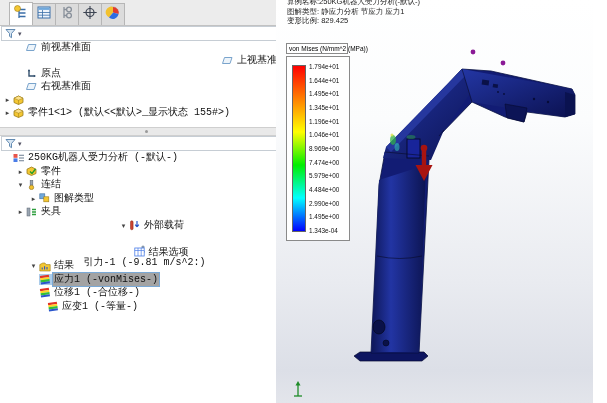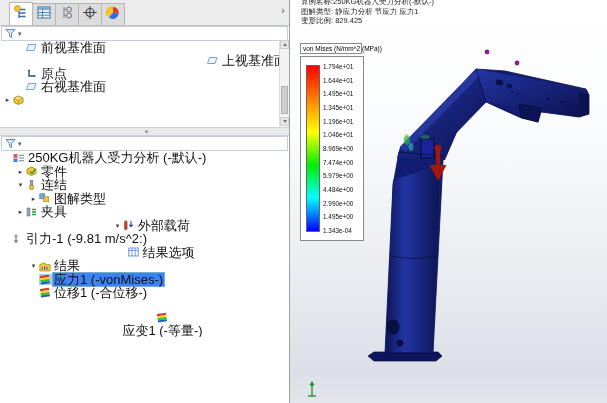--- a/index.html
+++ b/index.html
@@ -19,40 +19,40 @@
               display:flex;align-items:center;padding-left:3px;box-sizing:border-box;}
   .caret{font-size:7px;color:#556;margin-left:2px;}
 
   .tree{position:relative;overflow:hidden;}
   #featureTree{height:86px;}
   #studyTree{height:186px;}
   .trow{height:13px;line-height:13px;display:flex;align-items:center;white-space:nowrap;cursor:default;}
   #studyTree .trow{height:13.5px;line-height:13.5px;}
   .arr{display:inline-block;width:11px;font-size:7px;color:#444;text-align:center;flex:0 0 11px;}
   .ticon{display:inline-flex;width:13px;height:11px;align-items:center;flex:0 0 13px;}
-  .tlabel{font-size:13px;color:#111;padding:0 2px;}
-  .trow.sel .tlabel{background:#3b82f6;border:1px solid #7aa9d6;padding:0 1px;}
+  .tlabel{font-size:10px;color:#111;padding:0 2px;font-family:Liberation Mono, monospace;}
+  .trow.sel .tlabel{background:#a3a3a3;border:1px solid #7aa9d6;padding:0 1px;}
   .trow.sel .ticon{background:#abccea;}
 
   .splitter{height:7px;background:#e9e9e9;border-top:1px solid #cfcfcf;border-bottom:1px solid #cfcfcf;
             position:relative;cursor:row-resize;}
   .splitter .dot{position:absolute;left:50%;top:2px;width:3px;height:3px;border-radius:50%;background:#9a9a9a;}
 
   
   .vscroll{position:absolute;right:0;top:0;width:10px;height:86px;background:#f2f2f2;border-left:1px solid #ddd;box-sizing:border-box;}
   .vs-btn{height:9px;background:#e6e6e6;border:1px solid #cfcfcf;box-sizing:border-box;
           display:flex;align-items:center;justify-content:center;}
   .vs-btn span{width:0;height:0;border-left:2.5px solid transparent;border-right:2.5px solid transparent;}
   .vs-up span{border-bottom:3.5px solid #777;}
   .vs-down span{border-top:3.5px solid #777;}
   .vs-thumb{position:absolute;left:1px;right:1px;top:46px;height:28px;background:#cdcdcd;border:1px solid #b0b0b0;box-sizing:border-box;}
   .vs-down{position:absolute;bottom:0;left:0;right:0;}
 
   
-  .viewport{position:absolute;left:290px;top:0;width:317px;height:403px;
+  .viewport{position:absolute;left:276px;top:0;width:317px;height:403px;
             background:linear-gradient(180deg,#ffffff 0%,#fbfcfd 30%,#e9ebf0 70%,#dcdfe7 92%,#e3e5eb 100%);}
   .anno{position:absolute;left:11px;top:-3px;font-size:7.5px;line-height:9.6px;color:#1a1a1a;white-space:nowrap;}
   .legend{position:absolute;left:10px;top:43px;}
   .legend-title-box{width:62px;height:11px;background:#fff;border:1px solid #8a8a8a;
                     font-size:6.5px;line-height:10px;white-space:nowrap;overflow:visible;padding:0 2px;box-sizing:border-box;}
   .legend-body{width:64px;height:185px;background:#fff;border:1px solid #8a8a8a;margin-top:2px;
                box-sizing:border-box;display:flex;padding:8px 2px 8px 5px;}
   .legend-bar{width:14px;height:167px;border:1px solid #666;box-sizing:border-box;
               background:linear-gradient(180deg,#ff0000 0%,#ff8000 20%,#ffff00 40%,#00ee00 60%,#00ffff 80%,#0000ff 100%);}
   .legend-labels{display:flex;flex-direction:column;justify-content:space-between;height:171px;
@@ -166,20 +166,31 @@
         <div class="trow" style="padding-left: 2px;">
           <span class="arr">▸</span>
           <span class="ticon">
             <svg width="11" height="10">
               <polygon points="1,3.2 5.5,1 10,3.2 10,7.5 5.5,9.5 1,7.5" fill="#f4c733" stroke="#9a7b16" stroke-width="0.8"></polygon>
               <polygon points="1,3.2 5.5,5.2 10,3.2 5.5,1" fill="#fce08a" stroke="#9a7b16" stroke-width="0.5"></polygon>
               <line x1="5.5" y1="5.2" x2="5.5" y2="9.5" stroke="#9a7b16" stroke-width="0.5"></line>
             </svg>
           </span>
         </div>
+        <div class="trow" style="padding-left: 2px;">
+          <span class="arr">▸</span>
+          <span class="ticon">
+            <svg width="11" height="10">
+              <polygon points="1,3.2 5.5,1 10,3.2 10,7.5 5.5,9.5 1,7.5" fill="#f4c733" stroke="#9a7b16" stroke-width="0.8"></polygon>
+              <polygon points="1,3.2 5.5,5.2 10,3.2 5.5,1" fill="#fce08a" stroke="#9a7b16" stroke-width="0.5"></polygon>
+              <line x1="5.5" y1="5.2" x2="5.5" y2="9.5" stroke="#9a7b16" stroke-width="0.5"></line>
+            </svg>
+          </span>
+          <span class="tlabel">零件1&lt;1&gt; (默认&lt;&lt;默认&gt;_显示状态 155#&gt;)</span>
+        </div>
       </div>
     <div class="vscroll" style="top:40px">
       <div class="vs-btn vs-up">
           <span></span>
         </div>
       <div class="vs-thumb"></div>
       <div class="vs-btn vs-down">
           <span></span>
         </div>
     </div>
@@ -252,21 +263,21 @@
         <div class="trow" style="padding-left: 15px; justify-content: center;">
           <span class="arr">▾</span>
           <span class="ticon">
             <svg width="11" height="11">
               <rect x="1.5" y="0.8" width="2.6" height="9" rx="1.3" fill="#cc4433" stroke="#882211" stroke-width="0.5"></rect>
               <path d="M8 1 v5.6 M8 6.8 l-1.8-2.2 M8 6.8 l1.8-2.2" stroke="#2855c8" stroke-width="1.2" fill="none"></path>
             </svg>
           </span>
           <span class="tlabel">外部载荷</span>
         </div>
-        <div class="trow" style="">
+        <div class="trow" style=" flex-direction: column;">
           <span class="arr"></span>
           <span class="ticon">
             <svg width="10" height="10">
               <circle cx="5" cy="2" r="1.6" fill="#8899aa"></circle>
               <path d="M5 3.5 v4.6 M5 8.4 l-1.6-2 M5 8.4 l1.6-2" stroke="#667788" stroke-width="1.1" fill="none"></path>
             </svg>
           </span>
           <span class="tlabel">引力-1 (-9.81 m/s^2:)</span>
         </div>
         <div class="trow" style="padding-left: 24px; justify-content: center;">
@@ -310,21 +321,21 @@
               <g transform="rotate(-8 6 6)">
                 <rect x="1.5" y="1.3" width="9" height="2.2" fill="#e23327"></rect>
                 <rect x="1.5" y="3.5" width="9" height="2.2" fill="#ffd524"></rect>
                 <rect x="1.5" y="5.7" width="9" height="2.2" fill="#32c038"></rect>
                 <rect x="1.5" y="7.9" width="9" height="1.9" fill="#2a55cc"></rect>
               </g>
             </svg>
           </span>
           <span class="tlabel">位移1 (-合位移-)</span>
         </div>
-        <div class="trow" style="padding-left: 36px; flex-direction: column;">
+        <div class="trow" style="padding-left: 36px;">
           <span class="arr"></span>
           <span class="ticon">
             <svg width="12" height="11">
               <g transform="rotate(-8 6 6)">
                 <rect x="1.5" y="1.3" width="9" height="2.2" fill="#e23327"></rect>
                 <rect x="1.5" y="3.5" width="9" height="2.2" fill="#ffd524"></rect>
                 <rect x="1.5" y="5.7" width="9" height="2.2" fill="#32c038"></rect>
                 <rect x="1.5" y="7.9" width="9" height="1.9" fill="#2a55cc"></rect>
               </g>
             </svg>

